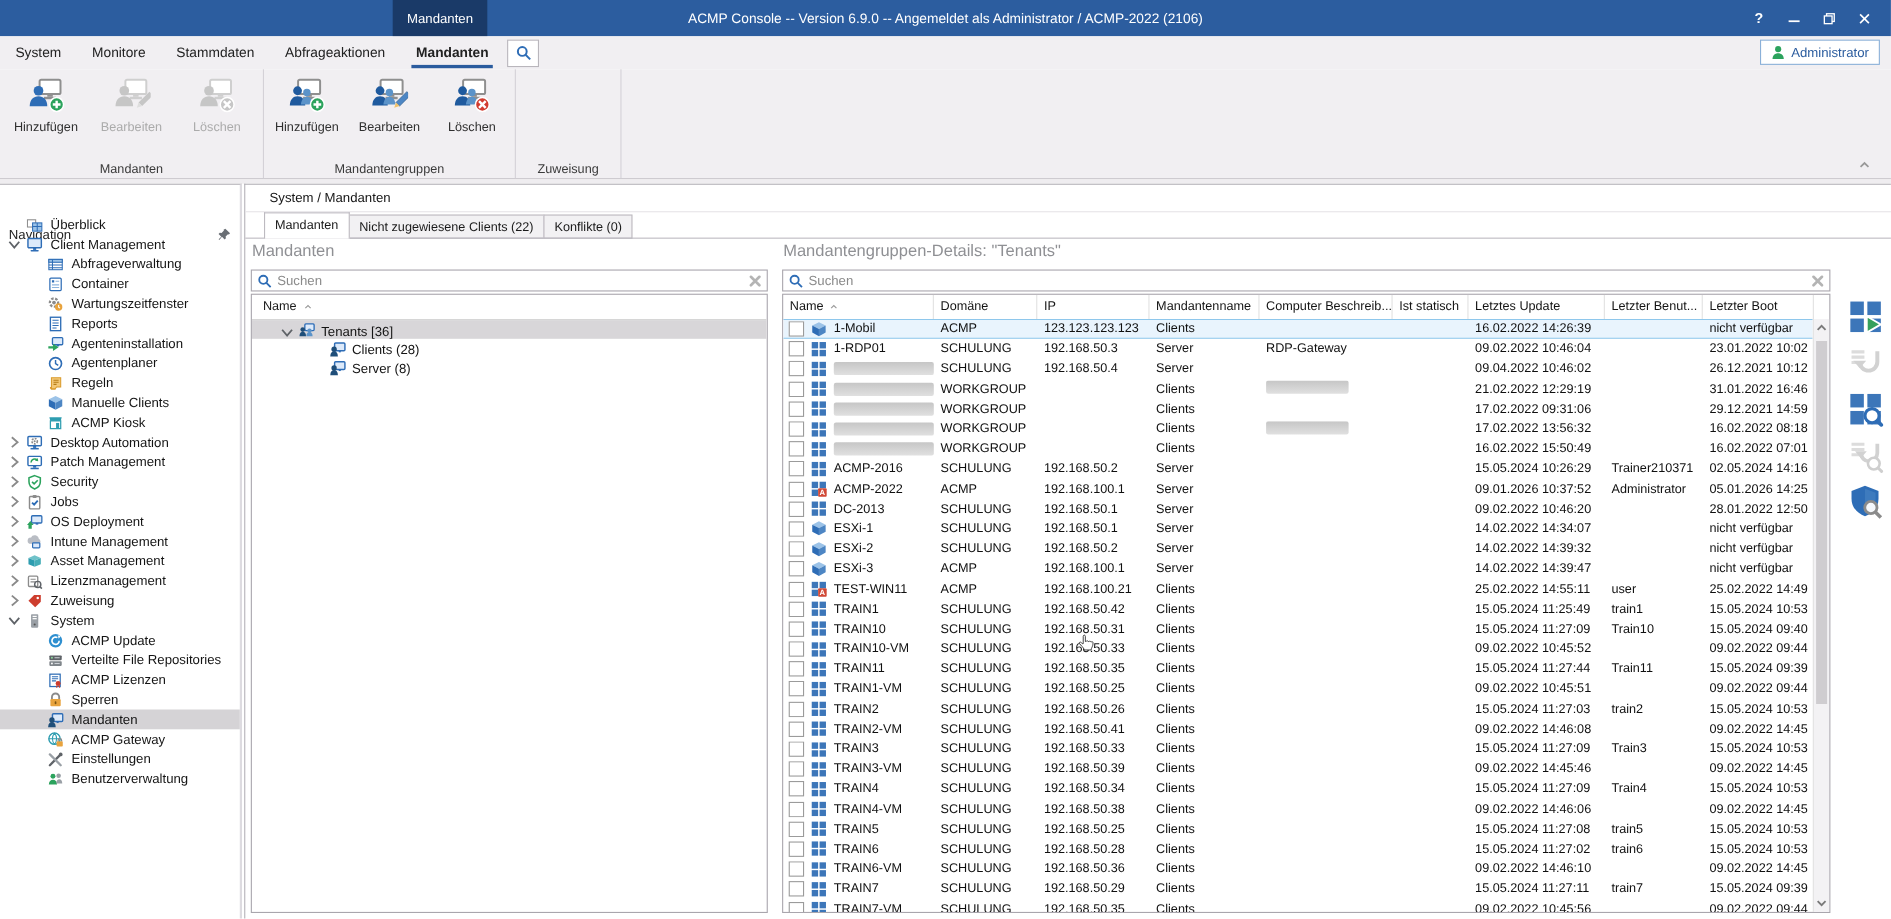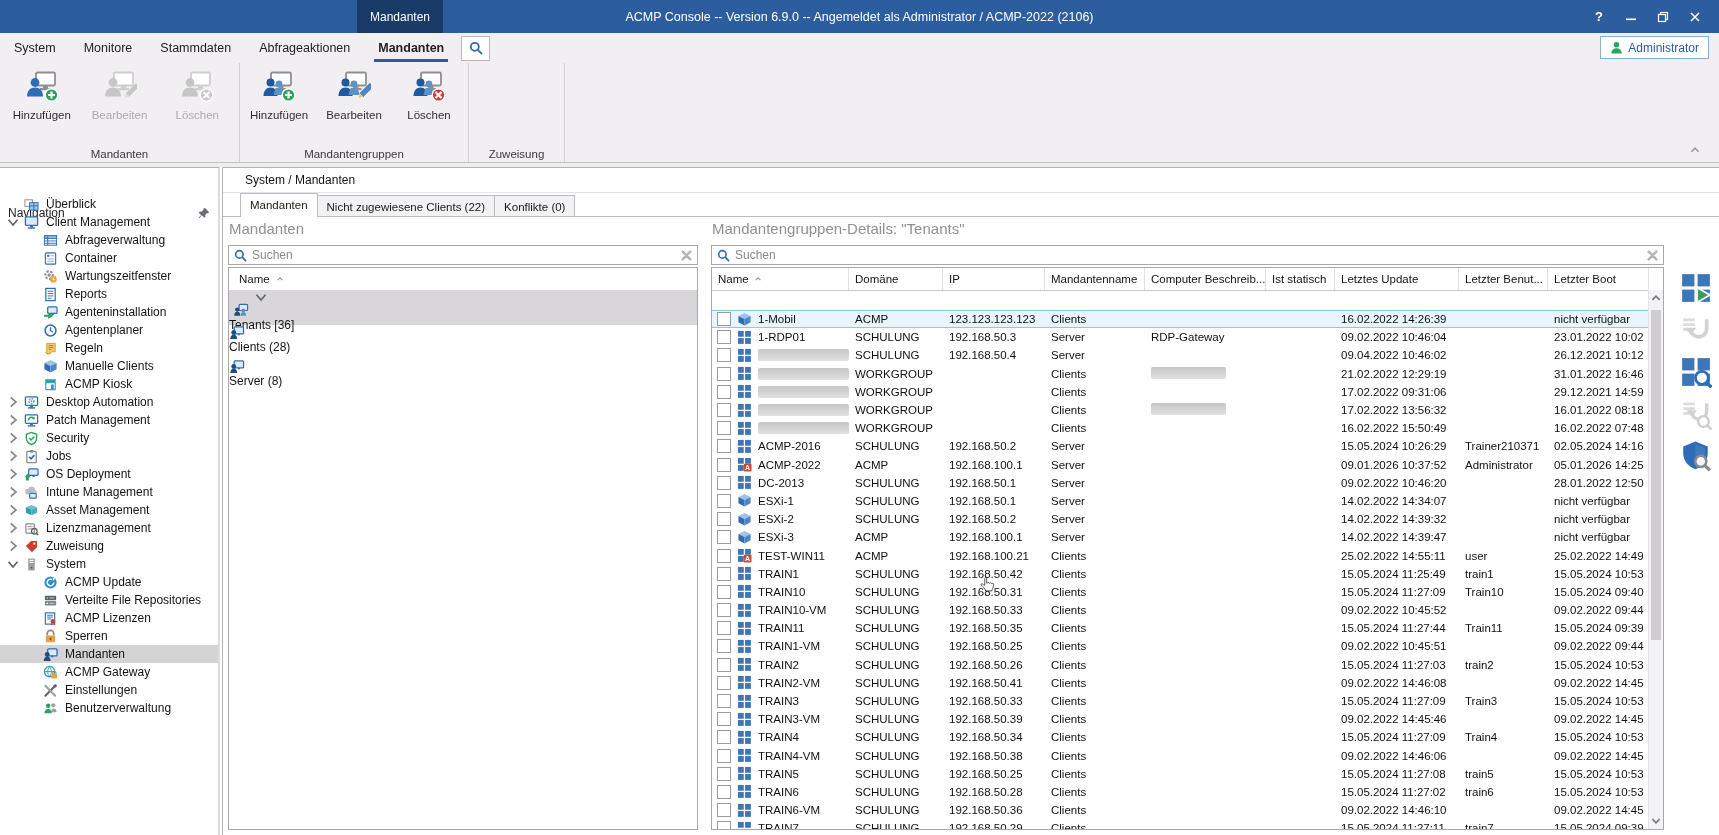--- a/index.html
+++ b/index.html
@@ -74,34 +74,34 @@
   .search .mag{position:absolute;left:5px;top:3px;width:13px;height:13px;}
   .search .ph{position:absolute;left:23px;top:2px;font-size:12px;color:#8a8a8a;}
   .search .clr{position:absolute;right:5px;top:4px;width:11px;height:11px;}
   .lbox{position:absolute;top:51px;left:0;right:0;bottom:5px;border:1px solid #a9a6ad;background:#fff;
         overflow:hidden;box-sizing:border-box;}
 
   
   .thead{height:22px;border-bottom:1px solid #d6d6d6;display:flex;align-items:center;
          padding-left:10px;font-size:11.5px;color:#1a1a1a;gap:5px;}
   .sorti{width:10px;height:8px;}
-  .trow-l{height:34px;display:flex;align-items:flex-start;font-size:12px;color:#141414;flex-direction:column;}
+  .trow-l{height:17px;display:flex;align-items:flex-end;font-size:12px;color:#141414;}
   .trow-l .chev{width:12px;height:12px;margin-left:26px;flex:none;}
   .trow-l .tico{width:16px;height:15px;margin:0 5px 0 4px;flex:none;}
   .trow-l.l1 .sp{width:70px;flex:none;}
   .trow-l.l1 .tico{margin-left:0;}
   .trow-l.selected{background:#d8d6d9;}
 
   
   .tblhead{height:22px;display:flex;border-bottom:1px solid #c9c9c9;}
   .thc{display:flex;align-items:center;padding-left:6px;font-size:11.5px;color:#141414;
        border-right:1px solid #e2e2e2;box-sizing:border-box;gap:4px;overflow:hidden;white-space:nowrap;flex:none;}
   .tbody{position:absolute;top:22px;left:0;right:15px;bottom:0;overflow:hidden;}
   .trow{height:18.2px;display:flex;align-items:center;font-size:11.5px;color:#101010;}
-  .trow.sel{background:#e9f4fd;box-shadow:inset 0 1px 0 #8ec7ec,inset 0 -1px 0 #8ec7ec;margin-top:20px;}
+  .trow.sel{background:#e9f4fd;box-shadow:inset 0 1px 0 #8ec7ec,inset 0 -1px 0 #8ec7ec;}
   .td{padding-left:6px;box-sizing:border-box;overflow:hidden;white-space:nowrap;flex:none;}
   .td.c0{padding-left:0;display:flex;align-items:center;}
   .cb{width:12px;height:12px;border:1px solid #9b9b9b;background:#fff;display:inline-block;margin-left:5px;flex:none;}
   .ric{width:15px;height:15px;margin-left:6px;flex:none;}
   .nm{margin-left:6px;}
   .red{display:inline-block;height:12px;border-radius:2px;background:linear-gradient(180deg,#c6c6c6,#e0e0e0);}
   .vscroll{position:absolute;top:22px;right:0;bottom:0;width:15px;background:#f3f2f4;border-left:1px solid #e3e3e3;box-sizing:border-box;}
   .vs-up{position:absolute;top:2px;left:1px;width:12px;height:12px;}
   .vs-dn{position:absolute;bottom:2px;left:1px;width:12px;height:12px;}
   .vs-th{position:absolute;top:20px;left:2px;width:10px;height:330px;background:#cfcdd0;}
@@ -893,21 +893,21 @@
                 </span>
                 <span class="red nm" style="width:95px"></span>
               </div>
               <div class="td" style="width:94px">WORKGROUP</div>
               <div class="td" style="width:102px"></div>
               <div class="td" style="width:100px">Clients</div>
               <div class="td" style="width:121px"><span class="red" style="width:75px"></span></div>
               <div class="td" style="width:69px"></div>
               <div class="td" style="width:124px">17.02.2022 13:56:32</div>
               <div class="td" style="width:89px"></div>
-              <div class="td" style="width:101px">16.01.2022 08:18</div>
+              <div class="td" style="width:101px">16.02.2022 08:18</div>
             </div>
             <div class="trow">
               <div class="td c0" style="width:137px">
                 <span class="cb"></span>
                 <span class="ric">
                   <svg viewBox="0 0 16 16" xmlns="http://www.w3.org/2000/svg">
                     <rect x="1" y="1" width="6.2" height="6.2" fill="#3c76b9"></rect>
                     <rect x="8.6" y="1" width="6.2" height="6.2" fill="#3c76b9"></rect>
                     <rect x="1" y="8.6" width="6.2" height="6.2" fill="#3c76b9"></rect>
                     <rect x="8.6" y="8.6" width="6.2" height="6.2" fill="#3c76b9"></rect>
@@ -915,21 +915,21 @@
                 </span>
                 <span class="red nm" style="width:95px"></span>
               </div>
               <div class="td" style="width:94px">WORKGROUP</div>
               <div class="td" style="width:102px"></div>
               <div class="td" style="width:100px">Clients</div>
               <div class="td" style="width:121px"></div>
               <div class="td" style="width:69px"></div>
               <div class="td" style="width:124px">16.02.2022 15:50:49</div>
               <div class="td" style="width:89px"></div>
-              <div class="td" style="width:101px">16.02.2022 07:48</div>
+              <div class="td" style="width:101px">16.02.2022 07:01</div>
             </div>
             <div class="trow">
               <div class="td c0" style="width:137px">
                 <span class="cb"></span>
                 <span class="ric">
                   <svg viewBox="0 0 16 16" xmlns="http://www.w3.org/2000/svg">
                     <rect x="1" y="1" width="6.2" height="6.2" fill="#3c76b9"></rect>
                     <rect x="8.6" y="1" width="6.2" height="6.2" fill="#3c76b9"></rect>
                     <rect x="1" y="8.6" width="6.2" height="6.2" fill="#3c76b9"></rect>
                     <rect x="8.6" y="8.6" width="6.2" height="6.2" fill="#3c76b9"></rect>

